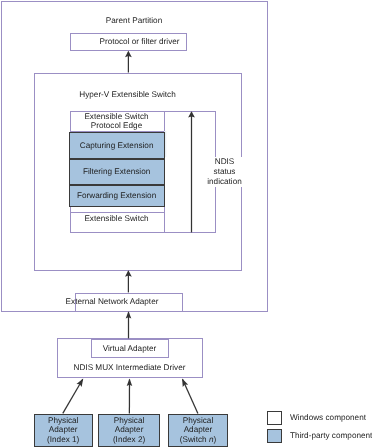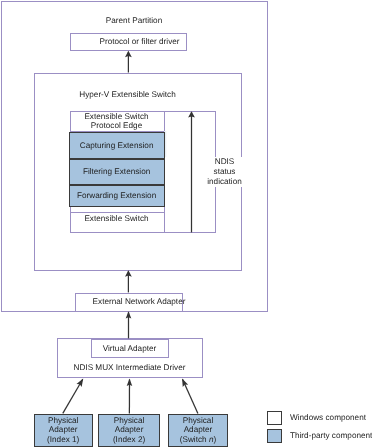--- a/index.html
+++ b/index.html
@@ -47,21 +47,21 @@
   <div class="ext" style="left:68.6px;top:158.6px;width:96.0px;height:26.4px;">Filtering Extension</div>
   <div class="ext" style="left:68.6px;top:185px;width:96.0px;height:22px;">Forwarding Extension</div>
 
   <div class="lbl ndis" style="left:166px;top:156.5px;width:51px;background:#fff;line-height:10px;margin-left:33px;">
     <div>NDIS</div>
     <div>status</div>
     <div>indication</div>
   </div>
 
   <div class="box" style="left:74.5px;top:292.5px;width:108px;height:19.2px;"></div>
-  <div class="lbl" style="left:85px;top:297px;width:108px;">External Network Adapter</div>
+  <div class="lbl" style="left:58px;top:297px;width:108px;">External Network Adapter</div>
 
   <div class="box" style="left:56.5px;top:338.3px;width:146px;height:40px;"></div>
   <div class="lbl" style="left:56.5px;top:363px;width:146px;">NDIS MUX Intermediate Driver</div>
 
   <div class="box" style="left:90.5px;top:338.5px;width:78px;height:19px;"></div>
   <div class="lbl" style="left:90.5px;top:343.5px;width:78px;">Virtual Adapter</div>
 
   <div class="ext pa" style="left:33.6px;top:413.7px;width:59.2px;height:33.2px;">
     <div>Physical</div>
     <div>Adapter</div>

